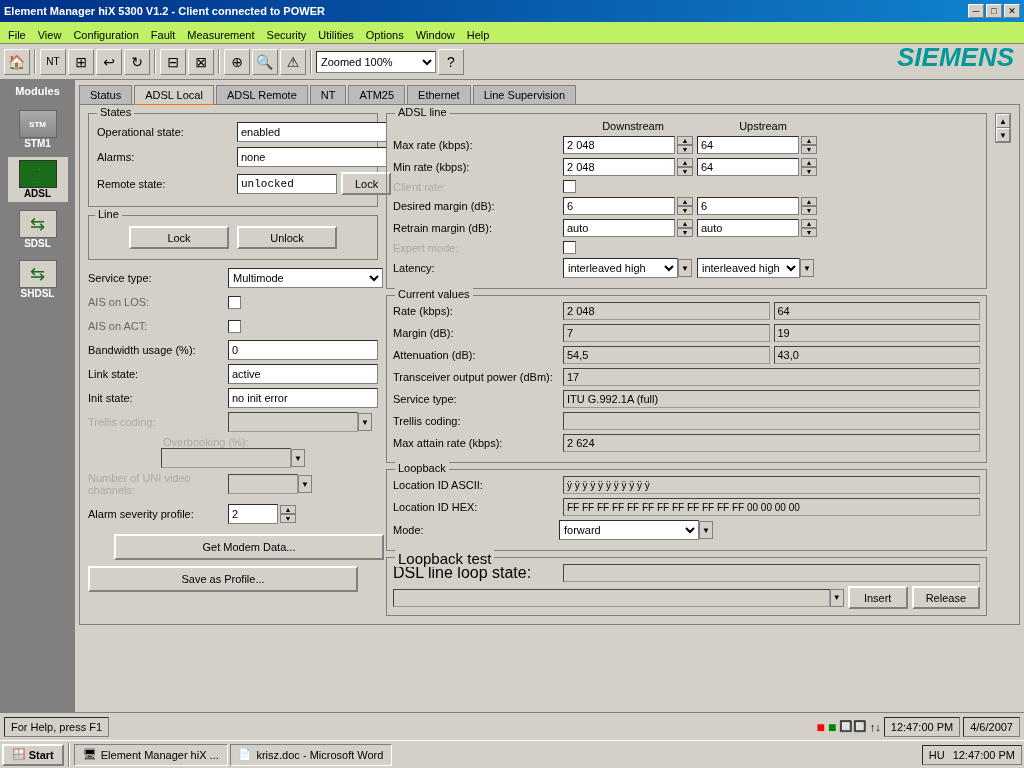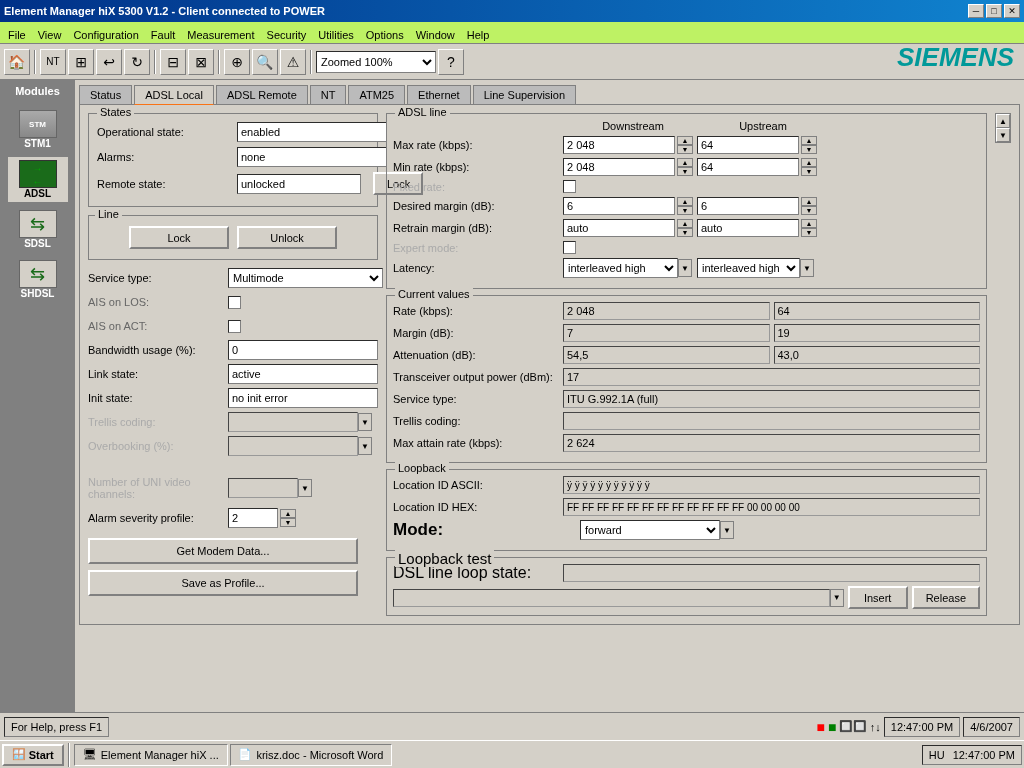--- a/index.html
+++ b/index.html
@@ -220,21 +220,21 @@
             <input type="text" class="form-input white" value="enabled" style="width: 160px;">
           </div>
 
           <div class="form-row">
             <span class="form-label enabled">Alarms:</span>
             <input type="text" class="form-input white" value="none" style="width: 160px;">
           </div>
 
           <div class="form-row">
             <span class="form-label enabled">Remote state:</span>
-            <input type="text" class="form-input white" value="unlocked" style="width: 124px; margin-right: 12px;">
+            <input type="text" class="form-input white" value="unlocked" style="width: 100px; margin-right: 4px; font-family: Liberation Mono, monospace;">
             <button class="btn" style="min-width:50px;">Lock</button>
           </div>
         </div>
 
         <div class="line-group">
           <span class="line-group-label">Line</span>
           <div class="line-btns">
             <button class="btn" style="width:100px;">Lock</button>
             <button class="btn" style="width:100px;">Unlock</button>
           </div>
@@ -275,21 +275,21 @@
         </div>
 
         <div class="form-row" style="margin-bottom:4px;">
           <span class="form-label" style="color:#aaa;">Trellis coding:</span>
           <div style="display:flex; align-items:center; gap:0;">
             <input type="text" class="form-input" style="width: 130px; background: rgb(212, 208, 200); border: 1px inset rgb(153, 153, 153);">
             <div class="dropdown-arrow">▼</div>
           </div>
         </div>
 
-        <div class="form-row" style="margin-bottom:20px;">
+        <div class="form-row" style="margin-bottom:4px;flex-direction:column;">
           <span class="form-label" style="color:#aaa;">Overbooking (%):</span>
           <div style="display:flex; align-items:center; gap:0;">
             <input type="text" class="form-input" style="width: 130px; background: rgb(212, 208, 200); border: 1px inset rgb(153, 153, 153);">
             <div class="dropdown-arrow">▼</div>
           </div>
         </div>
 
         <div class="form-row" style="margin-bottom:8px;">
           <span class="form-label" style="color:#aaa;">Number of UNI video channels:</span>
           <div style="display:flex; align-items:center; gap:0;">
@@ -303,21 +303,21 @@
           <div style="display:flex; align-items:center; gap:2px;">
             <input type="text" class="form-input white" value="2" style="width: 50px;">
             <div style="display:flex; flex-direction:column;">
               <div class="spin-btn">▲</div>
               <div class="spin-btn">▼</div>
             </div>
           </div>
         </div>
 
         <div style="margin-bottom:6px;">
-          <button class="btn btn-wide" style="width:270px; height:26px;">Get Modem Data...</button>
+          <button class="btn btn-wide" style="width:270px; height:26px;margin-left:26px;">Get Modem Data...</button>
         </div>
         <div>
           <button class="btn btn-wide" style="width:270px; height:26px;">Save as Profile...</button>
         </div>
 
       </div>
 
       <div class="right-col">
 
         <div class="adsl-section" style="margin-bottom:6px;">
@@ -362,21 +362,21 @@
                 <input type="text" class="adsl-input" value="64" style="width: 90px;">
                 <div style="display:flex; flex-direction:column;">
                     <div class="spin-btn">▲</div>
                     <div class="spin-btn">▼</div>
                   </div>
               </div>
             </div>
           </div>
 
           <div class="adsl-row">
-            <span class="adsl-row-label" style="color:#aaa;">Fixed rate:</span>
+            <span class="adsl-row-label" style="color:#aaa;">Client rate:</span>
             <div style="display:flex; gap:4px; flex:1;">
               <div style="width:130px; display:flex; align-items:center;">
                 <div class="checkbox"></div>
               </div>
             </div>
           </div>
 
           <div class="adsl-row">
             <span class="adsl-row-label enabled">Desired margin (dB):</span>
             <div style="display:flex; gap:4px; flex:1;">
@@ -502,21 +502,21 @@
             <span style="width:170px; font-size:11px; flex-shrink:0; color:#000;">Location ID  ASCII:</span>
             <input type="text" class="adsl-input readonly" value="ÿ ÿ ÿ ÿ ÿ ÿ ÿ ÿ ÿ ÿ ÿ" style="flex: 1 1 0%; border: 1px inset rgb(153, 153, 153); font-size: 10px;">
           </div>
 
           <div class="adsl-row">
             <span style="width:170px; font-size:11px; flex-shrink:0; color:#000;">Location ID  HEX:</span>
             <input type="text" class="adsl-input readonly" value="FF FF FF FF FF FF FF FF FF FF FF FF 00 00 00 00" style="flex: 1 1 0%; border: 1px inset rgb(153, 153, 153); font-size: 10px;">
           </div>
 
           <div class="adsl-row">
-            <span style="width:187px; font-size:17px; flex-shrink:0; color:#000;font-weight:bold;">Mode:</span>
+            <span style="width:166px; font-size:11px; flex-shrink:0; color:#000;">Mode:</span>
             <div style="display:flex; align-items:center; gap:0;">
               <select class="sel" style="width:140px; height:20px;">
                 <option>forward</option>
                 <option>backward</option>
                 <option>none</option>
               </select>
               <div class="dropdown-arrow">▼</div>
             </div>
           </div>
         </div>

